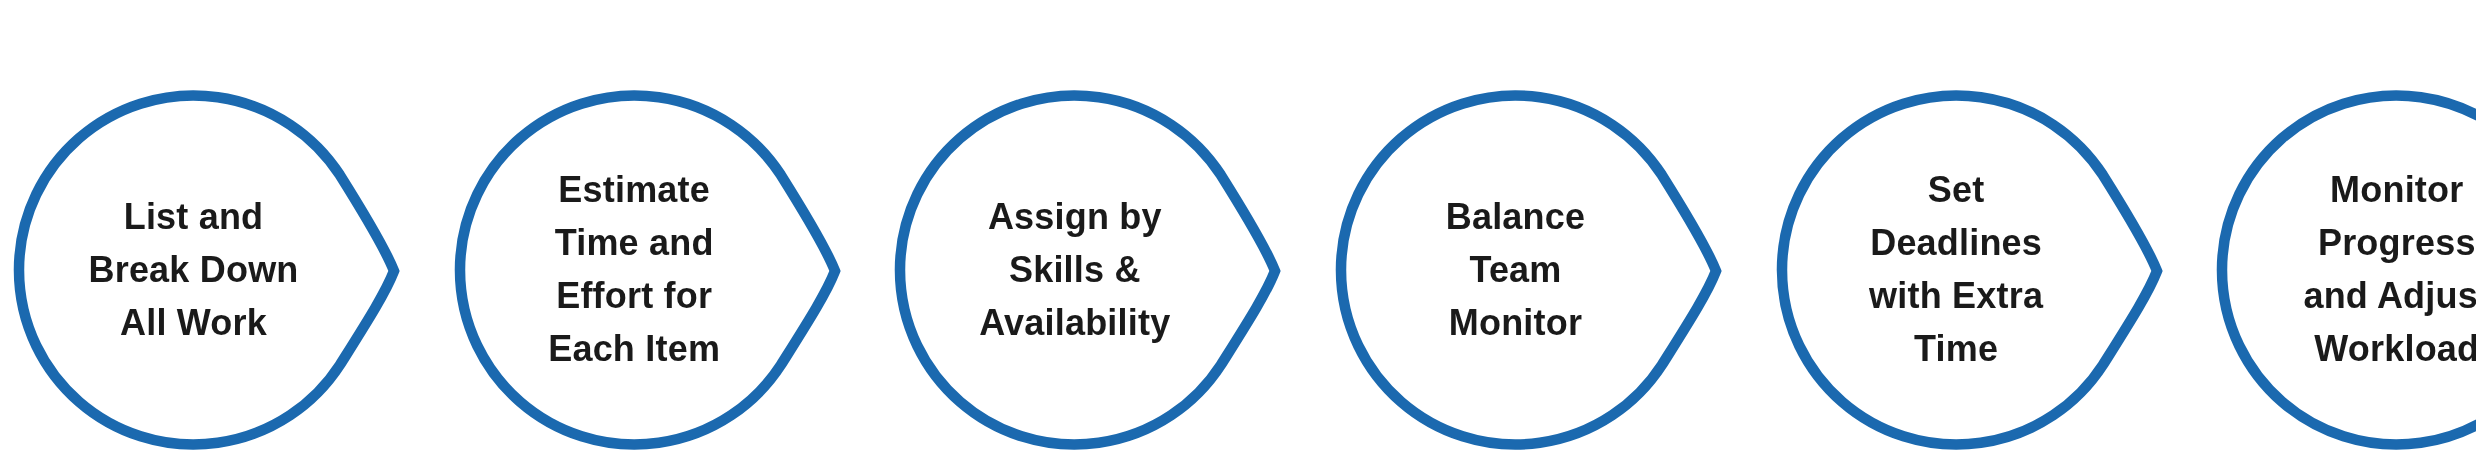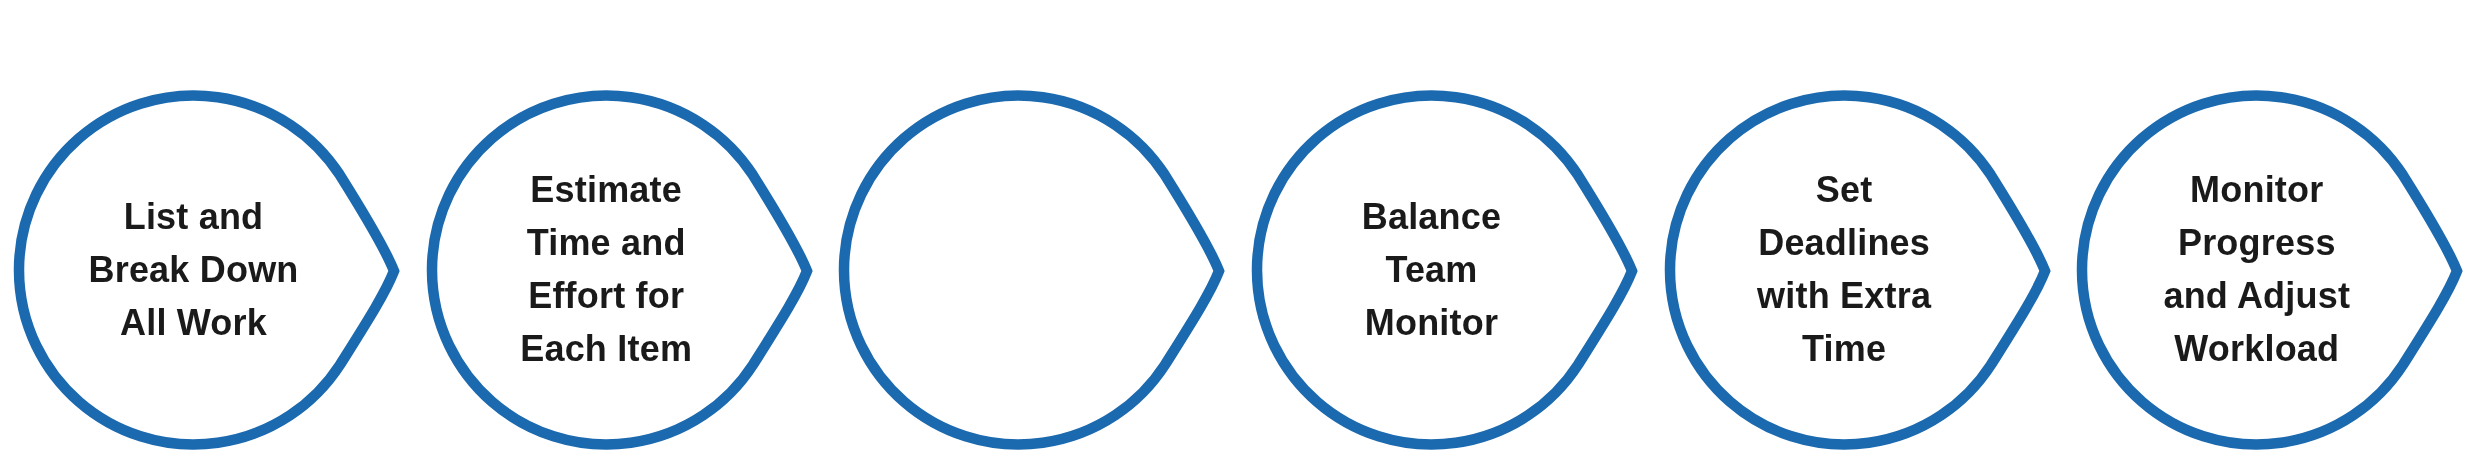--- a/index.html
+++ b/index.html
@@ -4,20 +4,21 @@
 <style>
   html, body { margin: 0; padding: 0; background: #ffffff; }
   .canvas {
     position: relative;
     width: 2476px;
     height: 458px;
     background: var(--page-bg, #ffffff);
     display: flex;
     overflow: hidden;
     font-family: "Liberation Sans", sans-serif;
+    gap: 28px;
   }
   .step {
     position: relative;
     width: 412.66px;
     height: 458px;
     flex: 0 0 auto;
   }
   .step svg {
     position: absolute;
     left: 0; top: 0;
@@ -66,20 +67,23 @@
     <div class="step-label">Estimate
 Time and
 Effort for
 Each Item</div>
   </div>
 
   <div class="step">
     <svg viewBox="0 0 413 458" aria-hidden="true">
       <path class="bubble-shape" d="M 339.85 174.97 C 365 215, 385 248, 394 271 C 385 294, 365 325, 339.85 365.03 A 174.5 174.5 0 1 1 339.85 174.97 Z"></path>
     </svg>
+    <div class="step-label">Assign by
+Skills &amp;
+Availability</div>
   </div>
 
   <div class="step">
     <svg viewBox="0 0 413 458" aria-hidden="true">
       <path class="bubble-shape" d="M 339.85 174.97 C 365 215, 385 248, 394 271 C 385 294, 365 325, 339.85 365.03 A 174.5 174.5 0 1 1 339.85 174.97 Z"></path>
     </svg>
     <div class="step-label">Balance
 Team
 Monitor</div>
   </div>

